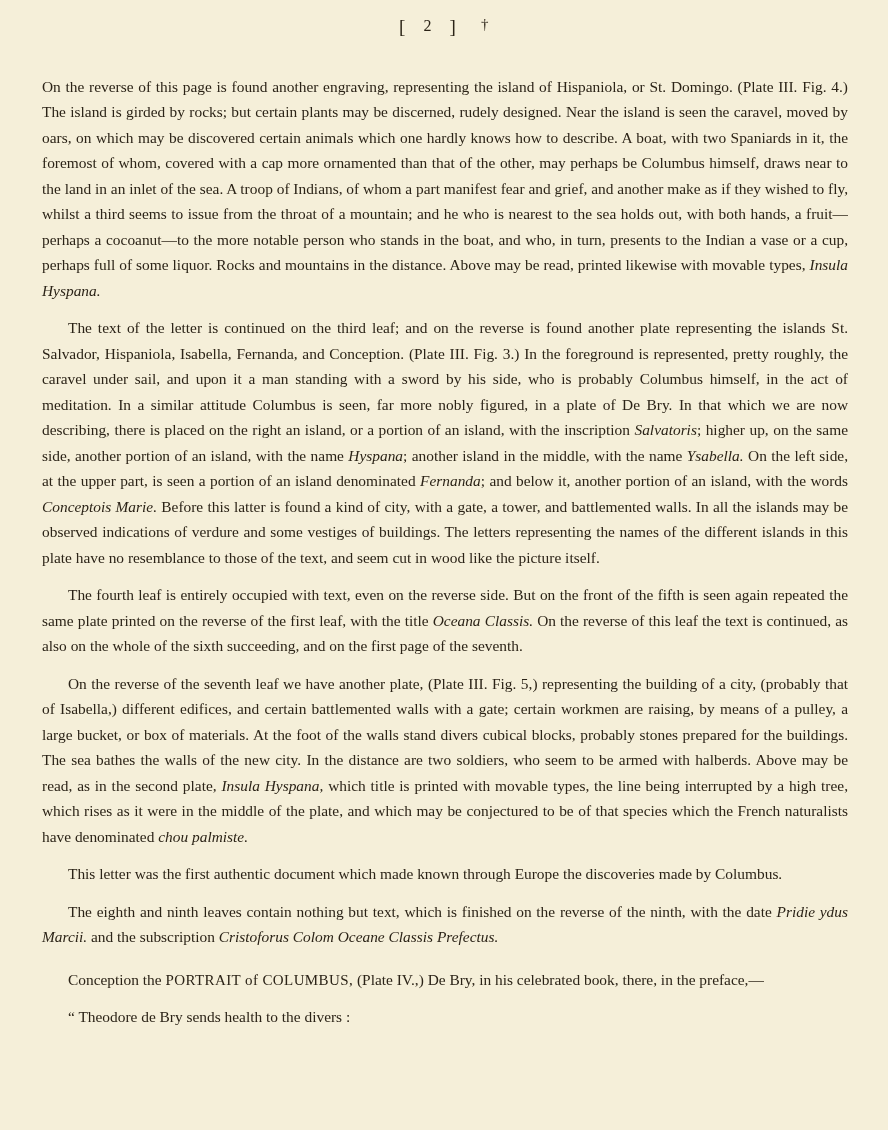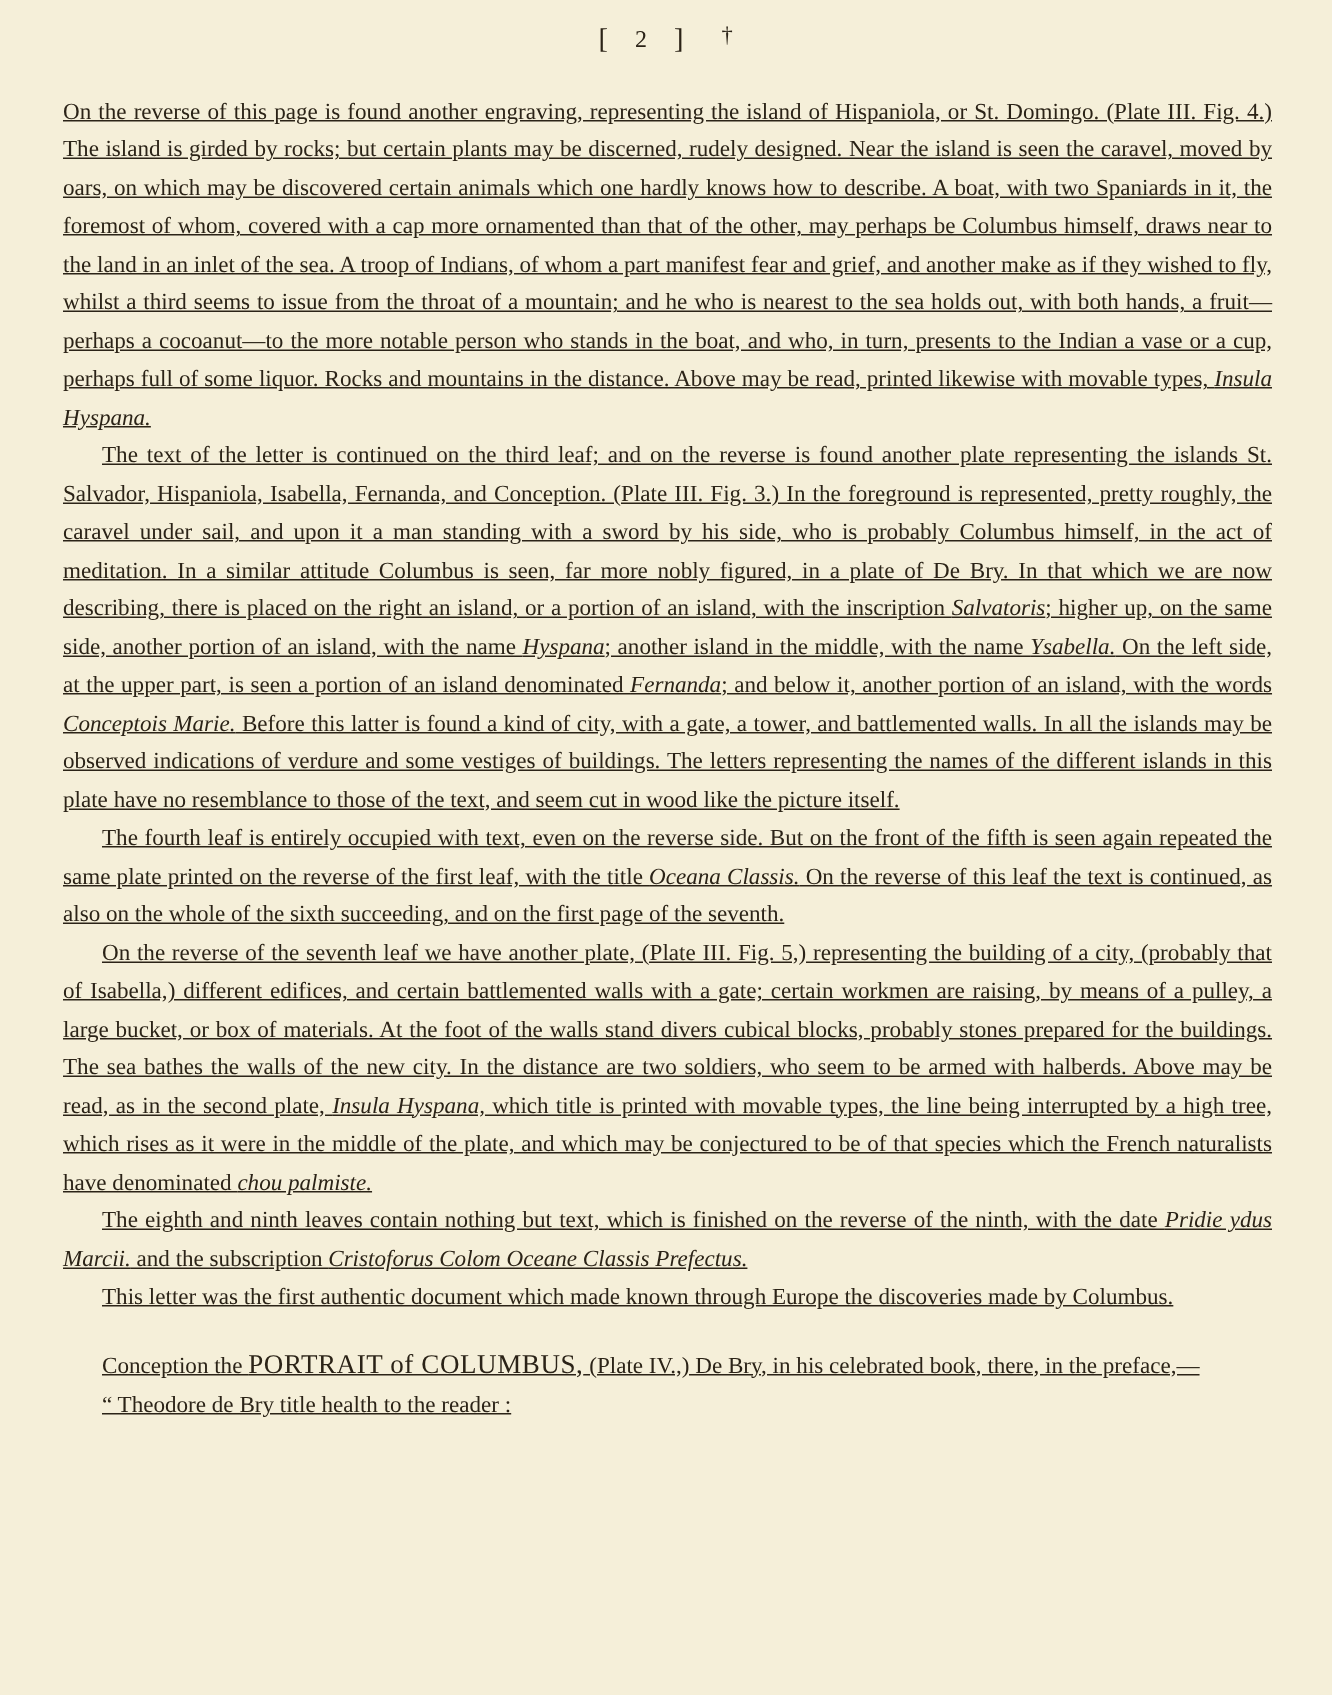--- a/index.html
+++ b/index.html
@@ -50,35 +50,34 @@
     vertical-align: top;
   }
   .body-text {
     padding: 12px 40px 0 42px;
     font-size: 15.4px;
     line-height: 1.655;
     text-align: justify;
     text-justify: inter-word;
   }
   p {
-    margin: 0 0 0 0;
+    margin: 12px 0 0 0;
     text-indent: 26px;
-    text-decoration: underline;
   }
   p.noindent {
     text-indent: 0;
   }
   p.gap-before {
     margin-top: 17px;
   }
   .it {
     font-style: italic;
   }
   .caps {
-    font-size: 18px;
+    font-size: 15px;
     letter-spacing: 0.4px;
   }
 </style>
 </head>
 <body>
 
 <div class="page">
 
   <div class="header">
     <span class="pnum-wrap">
@@ -87,19 +86,19 @@
       <span class="bracket-r">]</span>
     </span>
     <span class="signature">†</span>
   </div>
 
   <div class="body-text" id="body-text">
       <p class="noindent"><span>On the reverse of this page is found another engraving, representing the island of Hispaniola, or St. Domingo. (Plate III. Fig. 4.)    The island is girded by rocks; but certain plants may be discerned, rudely designed. Near the island is seen the caravel, moved by oars, on which may be discovered certain animals which one hardly knows how to describe.    A boat, with two Spaniards in it, the foremost of whom, covered with a cap more ornamented than that of the other, may perhaps be Columbus himself, draws near to the land in an inlet of the sea.    A troop of Indians, of whom a part manifest fear and grief, and another make as if they wished to fly, whilst a third seems to issue from the throat of a mountain; and he who is nearest to the sea holds out, with both hands, a fruit—perhaps a cocoanut—to the more notable person who stands in the boat, and who, in turn, presents to the Indian a vase or a cup, perhaps full of some liquor.    Rocks and mountains in the distance.    Above may be read, printed likewise with movable types, </span><span class="it">Insula Hyspana.</span></p>
       <p class=""><span>The text of the letter is continued on the third leaf; and on the reverse is found another plate representing the islands St. Salvador, Hispaniola, Isabella, Fernanda, and Conception.  (Plate III. Fig. 3.)   In the foreground is represented, pretty roughly, the caravel under sail, and upon it a man standing with a sword by his side, who is probably Columbus himself, in the act of meditation.    In a similar attitude Columbus is seen, far more nobly figured, in a plate of De Bry.    In that which we are now describing, there is placed on the right an island, or a portion of an island, with the inscription </span><span class="it">Salvatoris</span><span>; higher up, on the same side, another portion of an island, with the name </span><span class="it">Hyspana</span><span>; another island in the middle, with the name </span><span class="it">Ysabella.</span><span>     On the left side, at the upper part, is seen a portion of an island denominated </span><span class="it">Fernanda</span><span>; and below it, another portion of an island, with the words </span><span class="it">Conceptois Marie.</span><span>   Before this latter is found a kind of city, with a gate, a tower, and battlemented walls.    In all the islands may be observed indications of verdure and some vestiges of buildings.    The letters representing the names of the different islands in this plate have no resemblance to those of the text, and seem cut in wood like the picture itself.</span></p>
       <p class=""><span>The fourth leaf is entirely occupied with text, even on the reverse side.    But on the front of the fifth is seen again repeated the same plate printed on the reverse of the first leaf, with the title </span><span class="it">Oceana Classis.</span><span>  On the reverse of this leaf the text is continued, as also on the whole of the sixth succeeding, and on the first page of the seventh.</span></p>
       <p class=""><span>On the reverse of the seventh leaf we have another plate, (Plate III. Fig. 5,) representing the building of a city, (probably that of Isabella,) different edifices, and certain battlemented walls with a gate; certain workmen are raising, by means of a pulley, a large bucket, or box of materials.    At the foot of the walls stand divers cubical blocks, probably stones prepared for the buildings.    The sea bathes the walls of the new city.    In the distance are two soldiers, who seem to be armed with halberds.    Above may be read, as in the second plate, </span><span class="it">Insula Hyspana,</span><span> which title is printed with movable types, the line being interrupted by a high tree, which rises as it were in the middle of the plate, and which may be conjectured to be of that species which the French naturalists have denominated </span><span class="it">chou palmiste.</span></p>
+      <p class=""><span>This letter was the first authentic document which made known through Europe the discoveries made by Columbus.</span></p>
       <p class=""><span>The eighth and ninth leaves contain nothing but text, which is finished on the reverse of the ninth, with the date </span><span class="it">Pridie ydus Marcii.</span><span> and the subscription </span><span class="it">Cristoforus Colom Oceane Classis Prefectus.</span></p>
-      <p class=""><span>This letter was the first authentic document which made known through Europe the discoveries made by Columbus.</span></p>
       <p class=" gap-before"><span>Conception the </span><span class="caps">PORTRAIT of  COLUMBUS,</span><span> (Plate IV.,) De Bry, in his celebrated book, there, in the preface,—</span></p>
-      <p class=""><span>“ Theodore de Bry title health to the reader :</span></p>
+      <p class=""><span>“ Theodore de Bry sends health to the divers :</span></p>
     </div>
 
 </div>
 
 </body></html>

